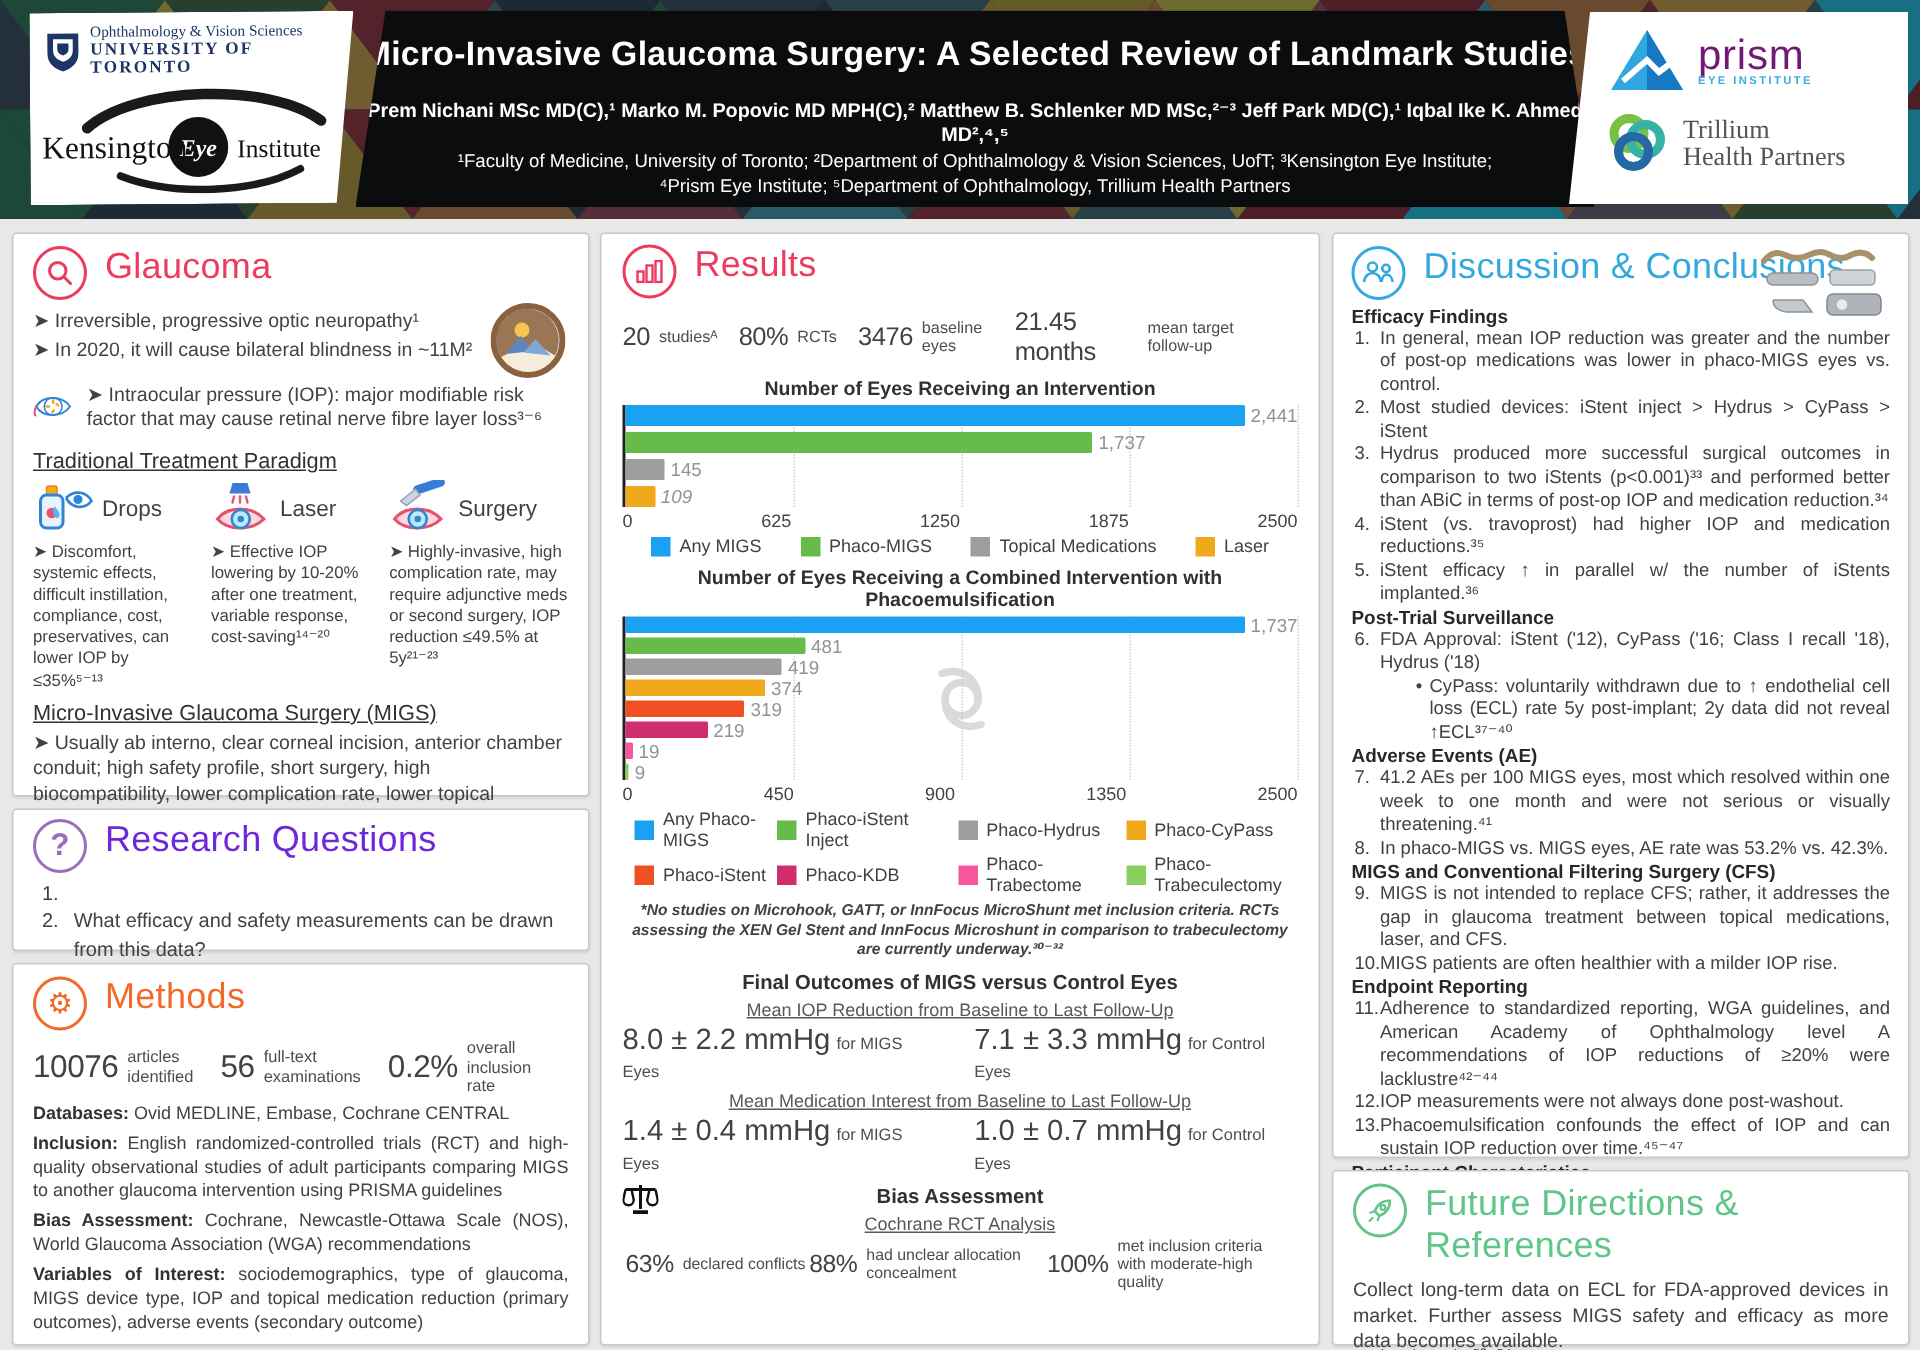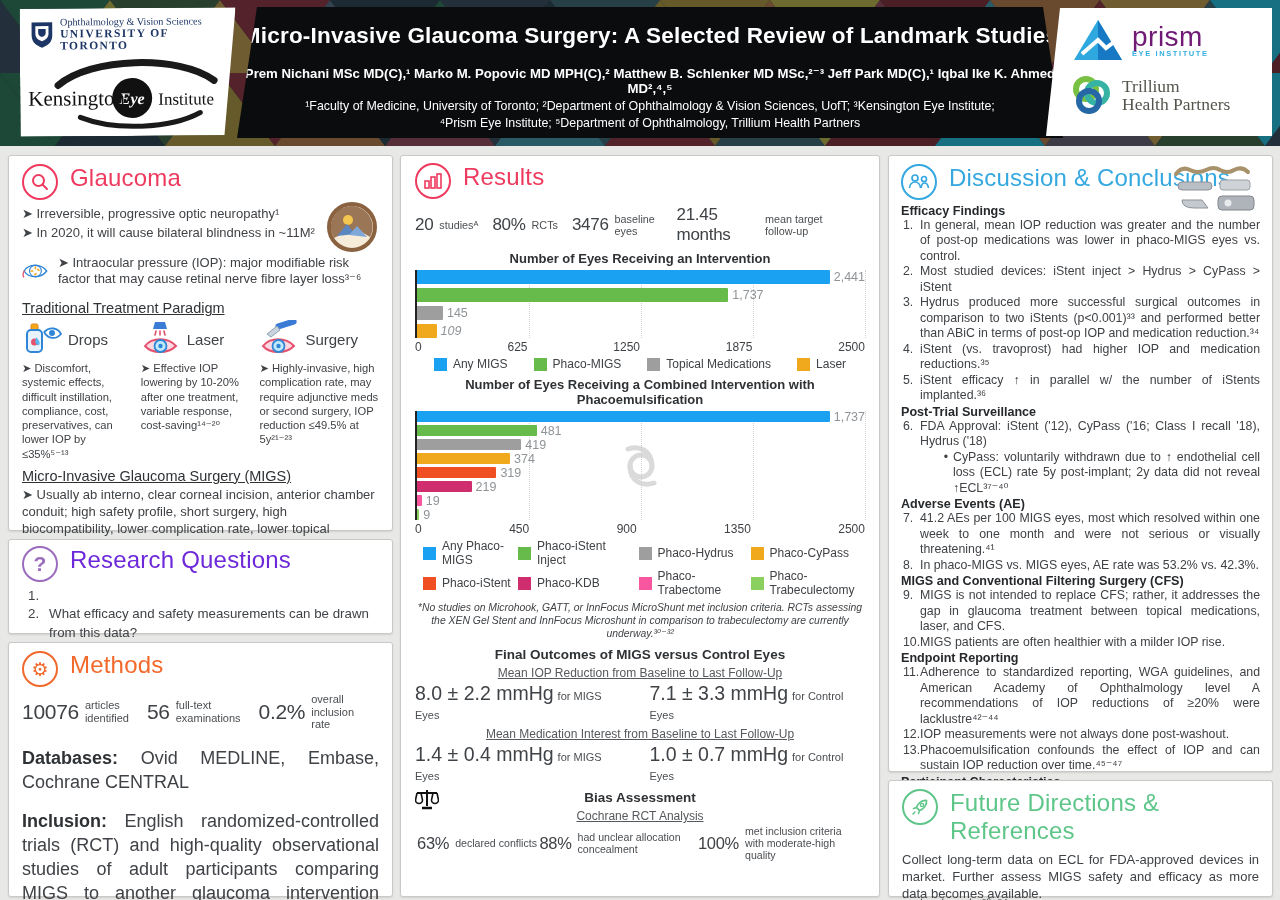--- a/index.html
+++ b/index.html
@@ -54,41 +54,41 @@
   .treat-desc{font-size:11.2px;line-height:1.27;margin-top:3px}
   .migs-p{font-size:13px;line-height:1.3;margin-top:3px;text-align:left}
 
   
   .q-list{margin-top:5px;font-size:13.3px;line-height:1.38}
   .q-item{display:flex;gap:10px;padding-left:6px}
   .stats-row{display:flex;align-items:center;margin-top:6px}
   .stat{display:flex;align-items:center;gap:6px;margin-right:18px}
   .stat .v{font-size:21px;letter-spacing:-.3px}
   .stat .l{font-size:11px;color:#4a4e52;line-height:1.15;max-width:86px}
-  .m-par{font-size:18px;line-height:1.32;text-align:justify;margin-top:16px}
+  .m-par{font-size:12px;line-height:1.32;text-align:justify;margin-top:4px}
   .m-par b{color:#2f3235}
 
   
   .r-stats .stat{margin-right:14px}
   .r-stats .v{font-size:17px}
   .r-stats .l{font-size:10.8px;max-width:none}
   .r-stats2 .v{font-size:15.5px}
   .chart{margin-top:6px}
   .chart-title{font-size:13px;font-weight:bold;text-align:center;color:#2f3235}
   .plot{position:relative;margin-top:4px;border-left:2px solid #222}
   .gridline{position:absolute;top:0;bottom:0;border-left:1px dotted #cfcfcf}
   .bar-row{display:flex;align-items:center;position:relative}
   .bar{height:100%;border-radius:0 1px 1px 0}
   .bar-label{font-size:12.5px;color:#8f9498;margin-left:4px;white-space:nowrap}
   .axis{display:flex;justify-content:space-between;font-size:12px;color:#3f4246;margin-top:2px}
   .legend{display:flex;justify-content:center;gap:0 26px;margin-top:3px;flex-wrap:wrap}
   .legend.grid4{display:grid;grid-template-columns:1.05fr 1.35fr 1.25fr 1.35fr;gap:2px 6px;justify-items:start;padding-left:8px}
   .legend-item{display:flex;align-items:center;gap:6px;font-size:12px}
   .legend-item .swatch{width:13px;height:13px;flex:none}
-  .footnote{font-size:10.4px;font-style:italic;font-weight:normal;text-align:center;line-height:1.25;margin-top:4px}
+  .footnote{font-size:10.4px;font-style:italic;font-weight:bold;text-align:center;line-height:1.25;margin-top:4px}
   .center-h{font-size:13.5px;font-weight:bold;text-align:center;color:#2f3235;margin-top:7px}
   .center-sub{font-size:12px;text-decoration:underline;text-align:center;color:#55585c;margin-top:4px}
   .outcome-row{display:flex;align-items:baseline;gap:26px;margin-top:2px}
   .outcome .big{font-size:19.5px}
   .outcome .sm{font-size:11px;color:#4a4e52;margin-left:4px}
   .bias-row{display:flex;justify-content:space-between;align-items:center;margin-top:2px;padding:0 2px}
   .bias-row .stat{margin-right:0}
   .bias-row .v{font-size:16.5px}
   .bias-row .l{font-size:10.6px;max-width:118px}
   .iconed{position:relative}

